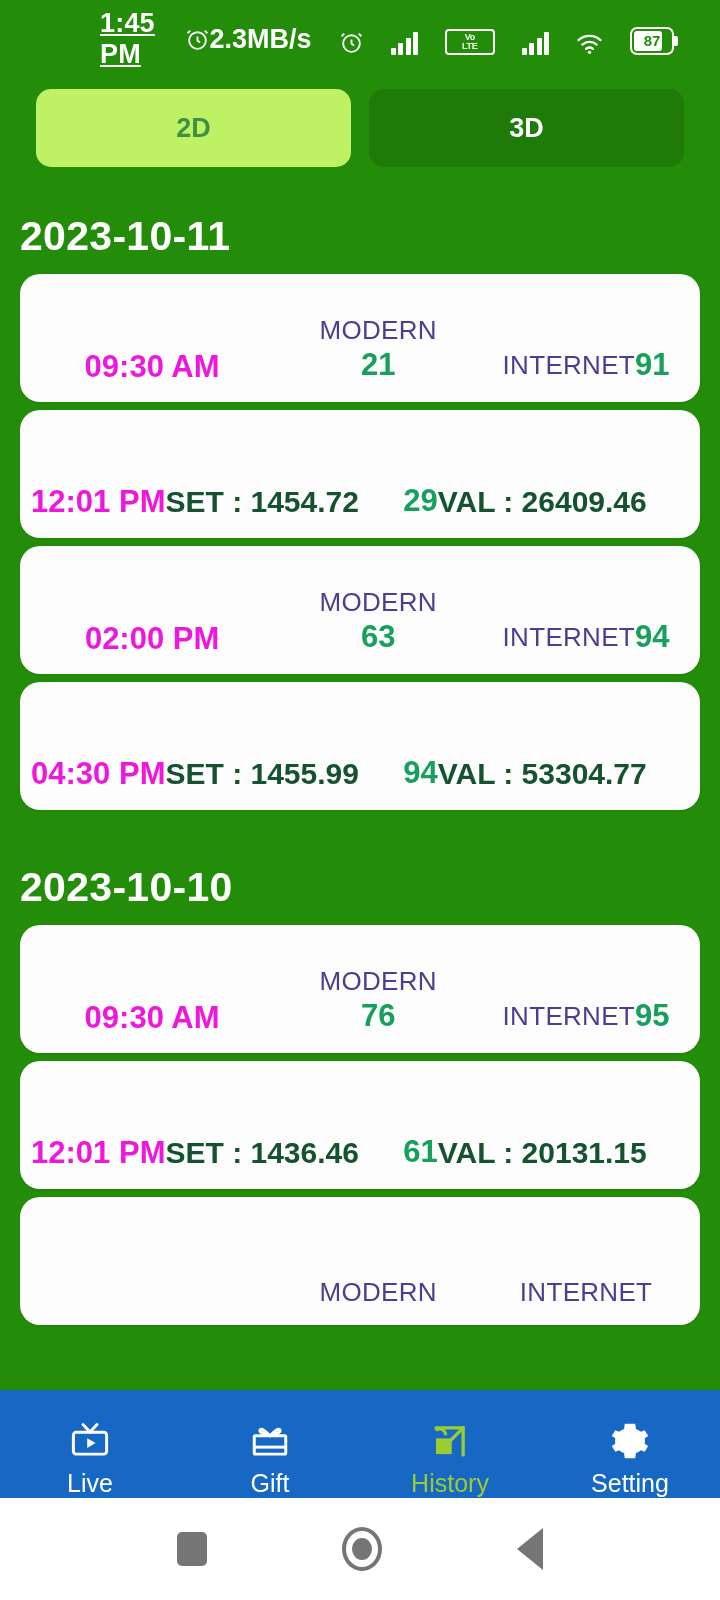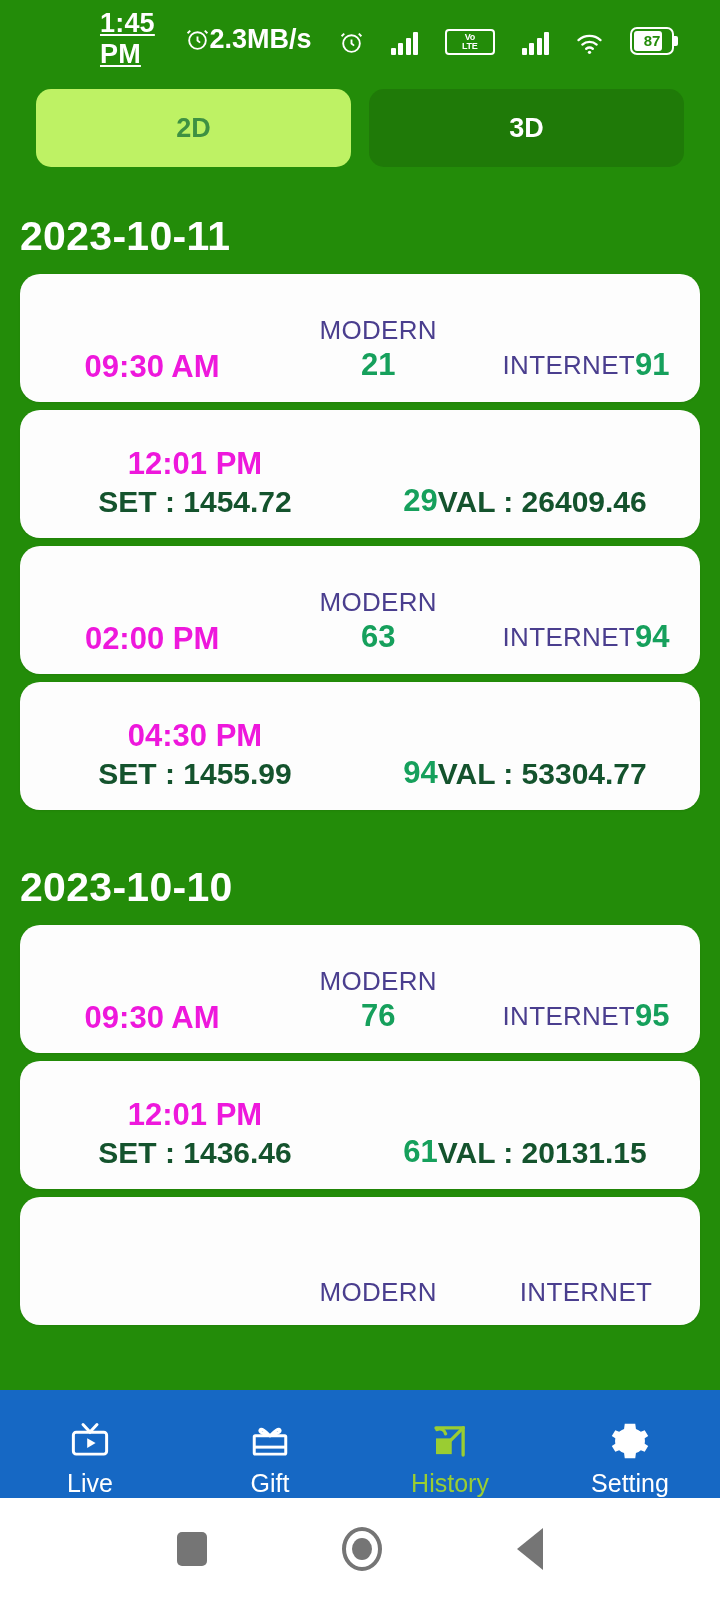--- a/index.html
+++ b/index.html
@@ -112,21 +112,21 @@
     color:#16A05C;
     font-size:31px; font-weight:700;
     line-height:1.25;
   }
   .setval {
     color:#14532d;
     font-size:30px; font-weight:700;
     white-space:nowrap;
     line-height:1.3;
   }
-  .card.type-b .col-time { flex:0 0 50%; flex-direction:column; }
+  .card.type-b .col-time { flex:0 0 50%; }
   .card.type-b .col-end  { flex:1 1 0; }
 
   
   .bottomnav {
     flex:0 0 108px;
     background:#1668C4;
     display:flex;
   }
   .navitem {
     flex:1 1 0;

